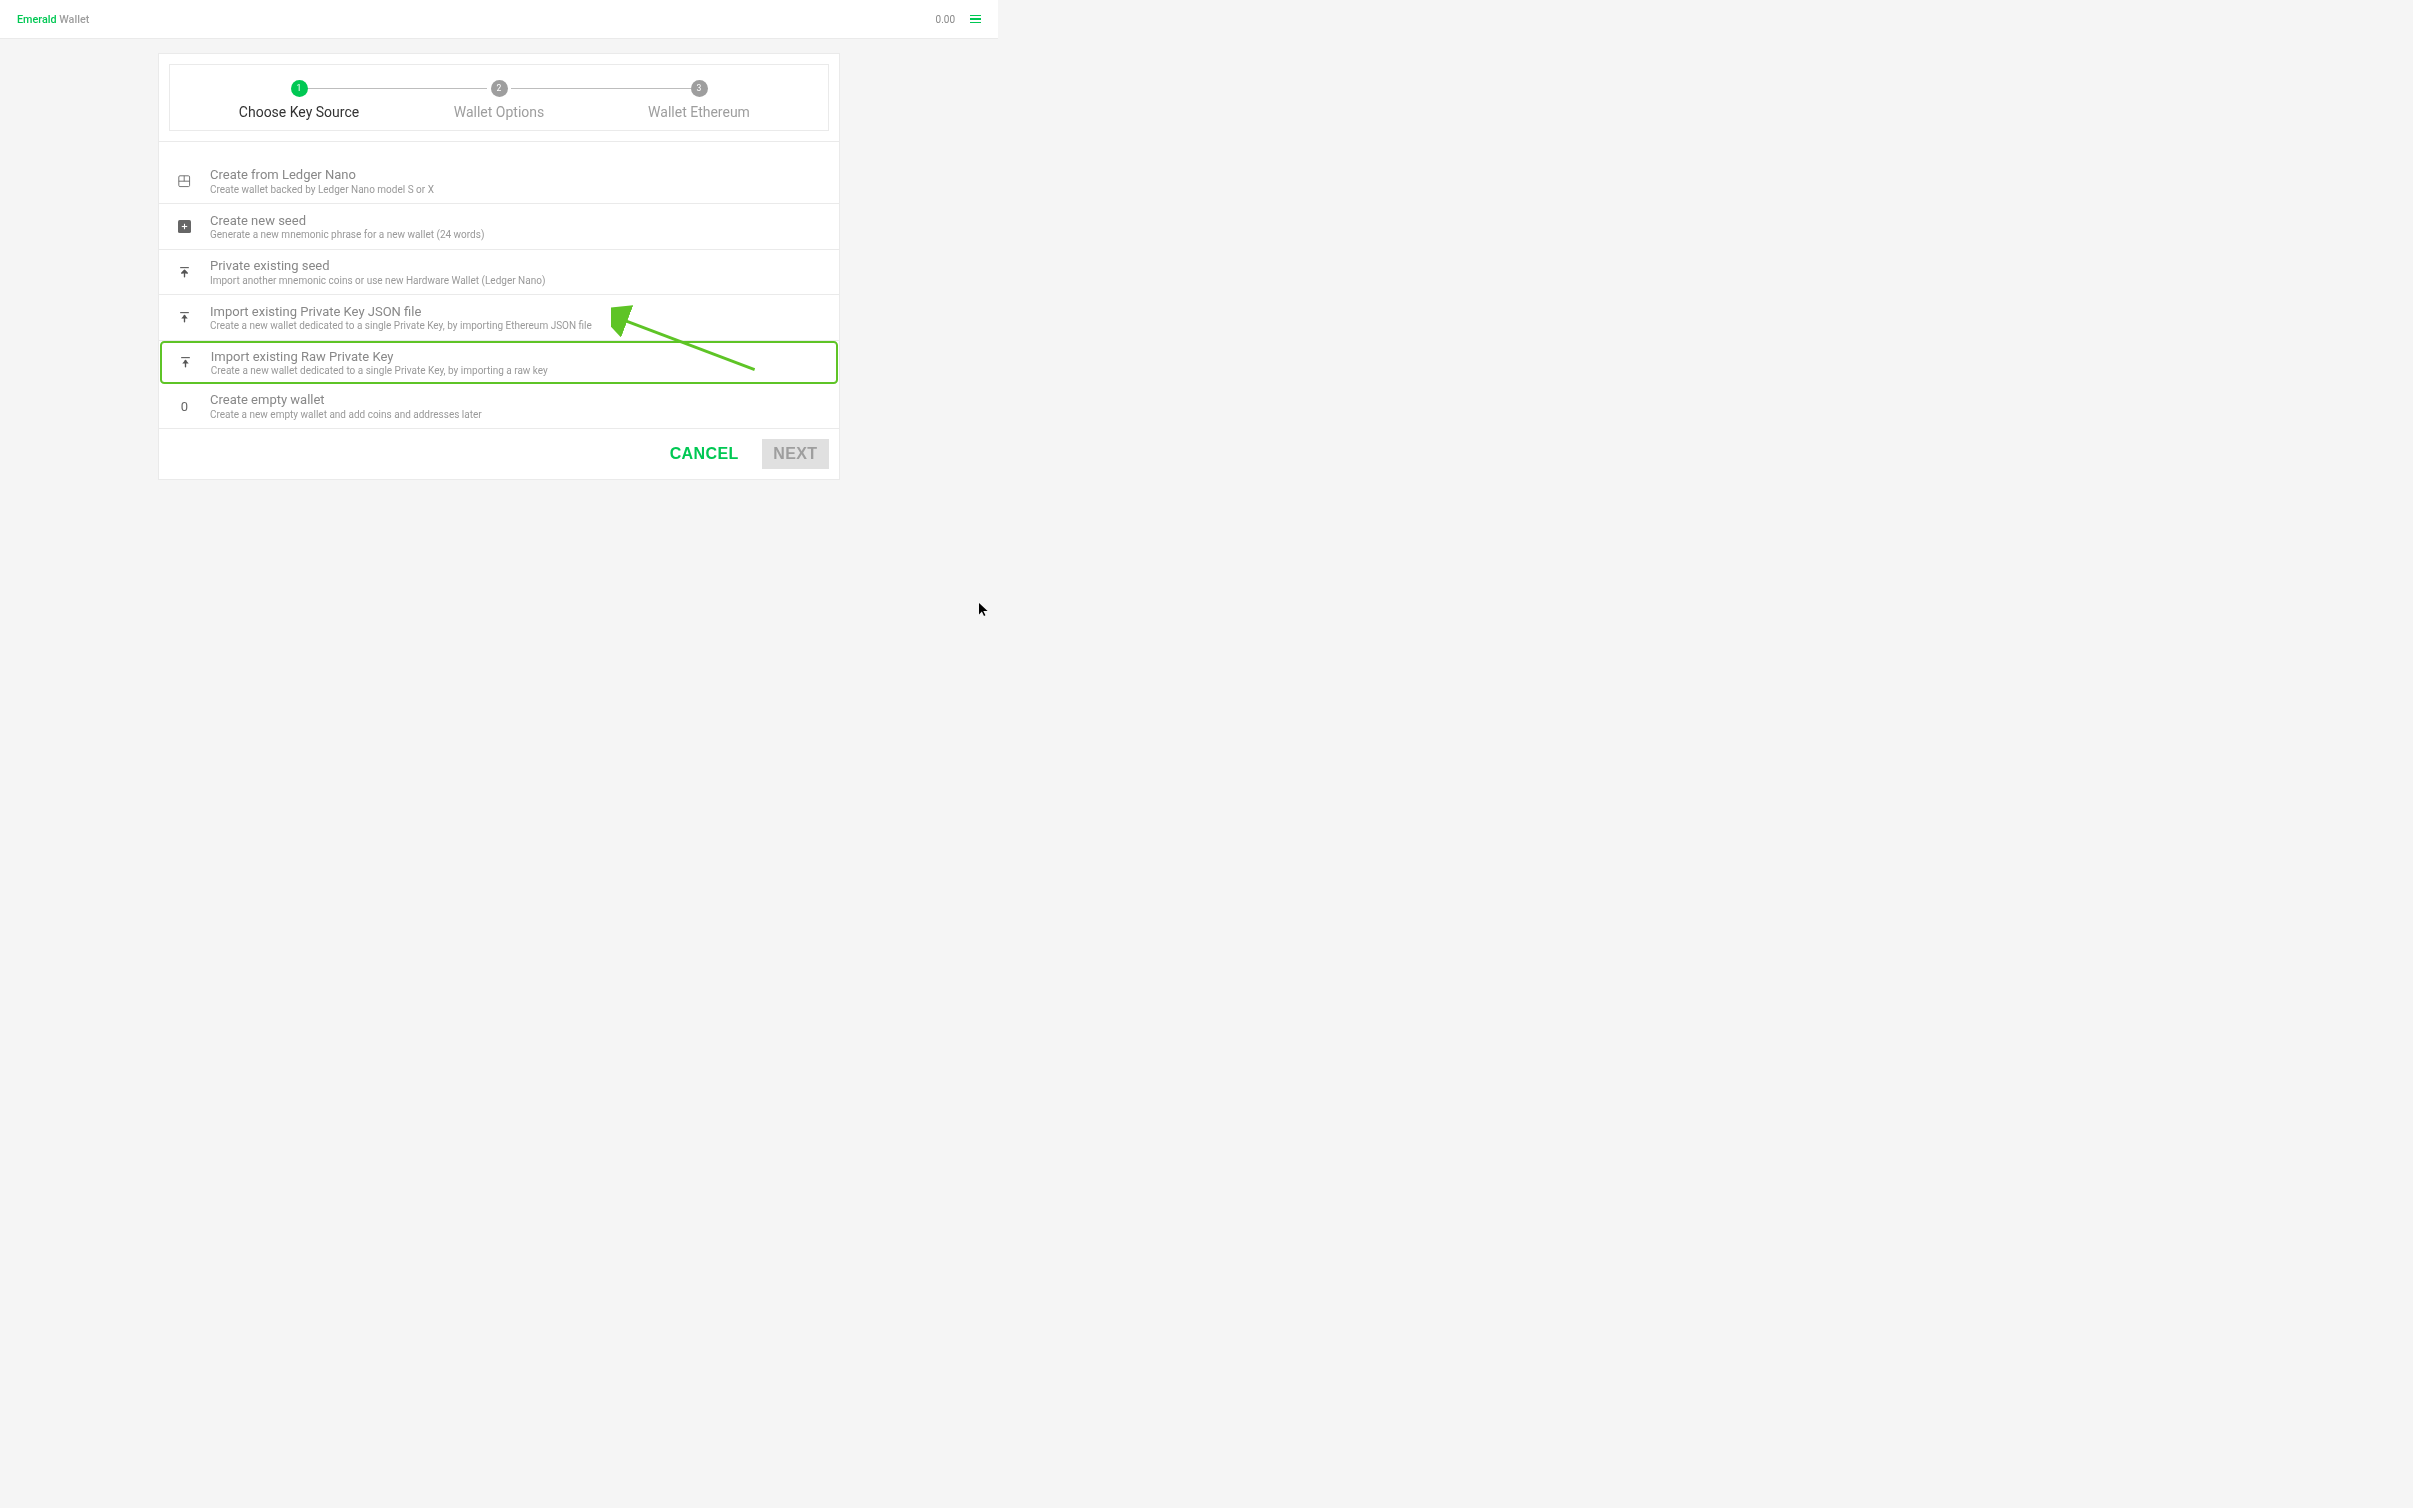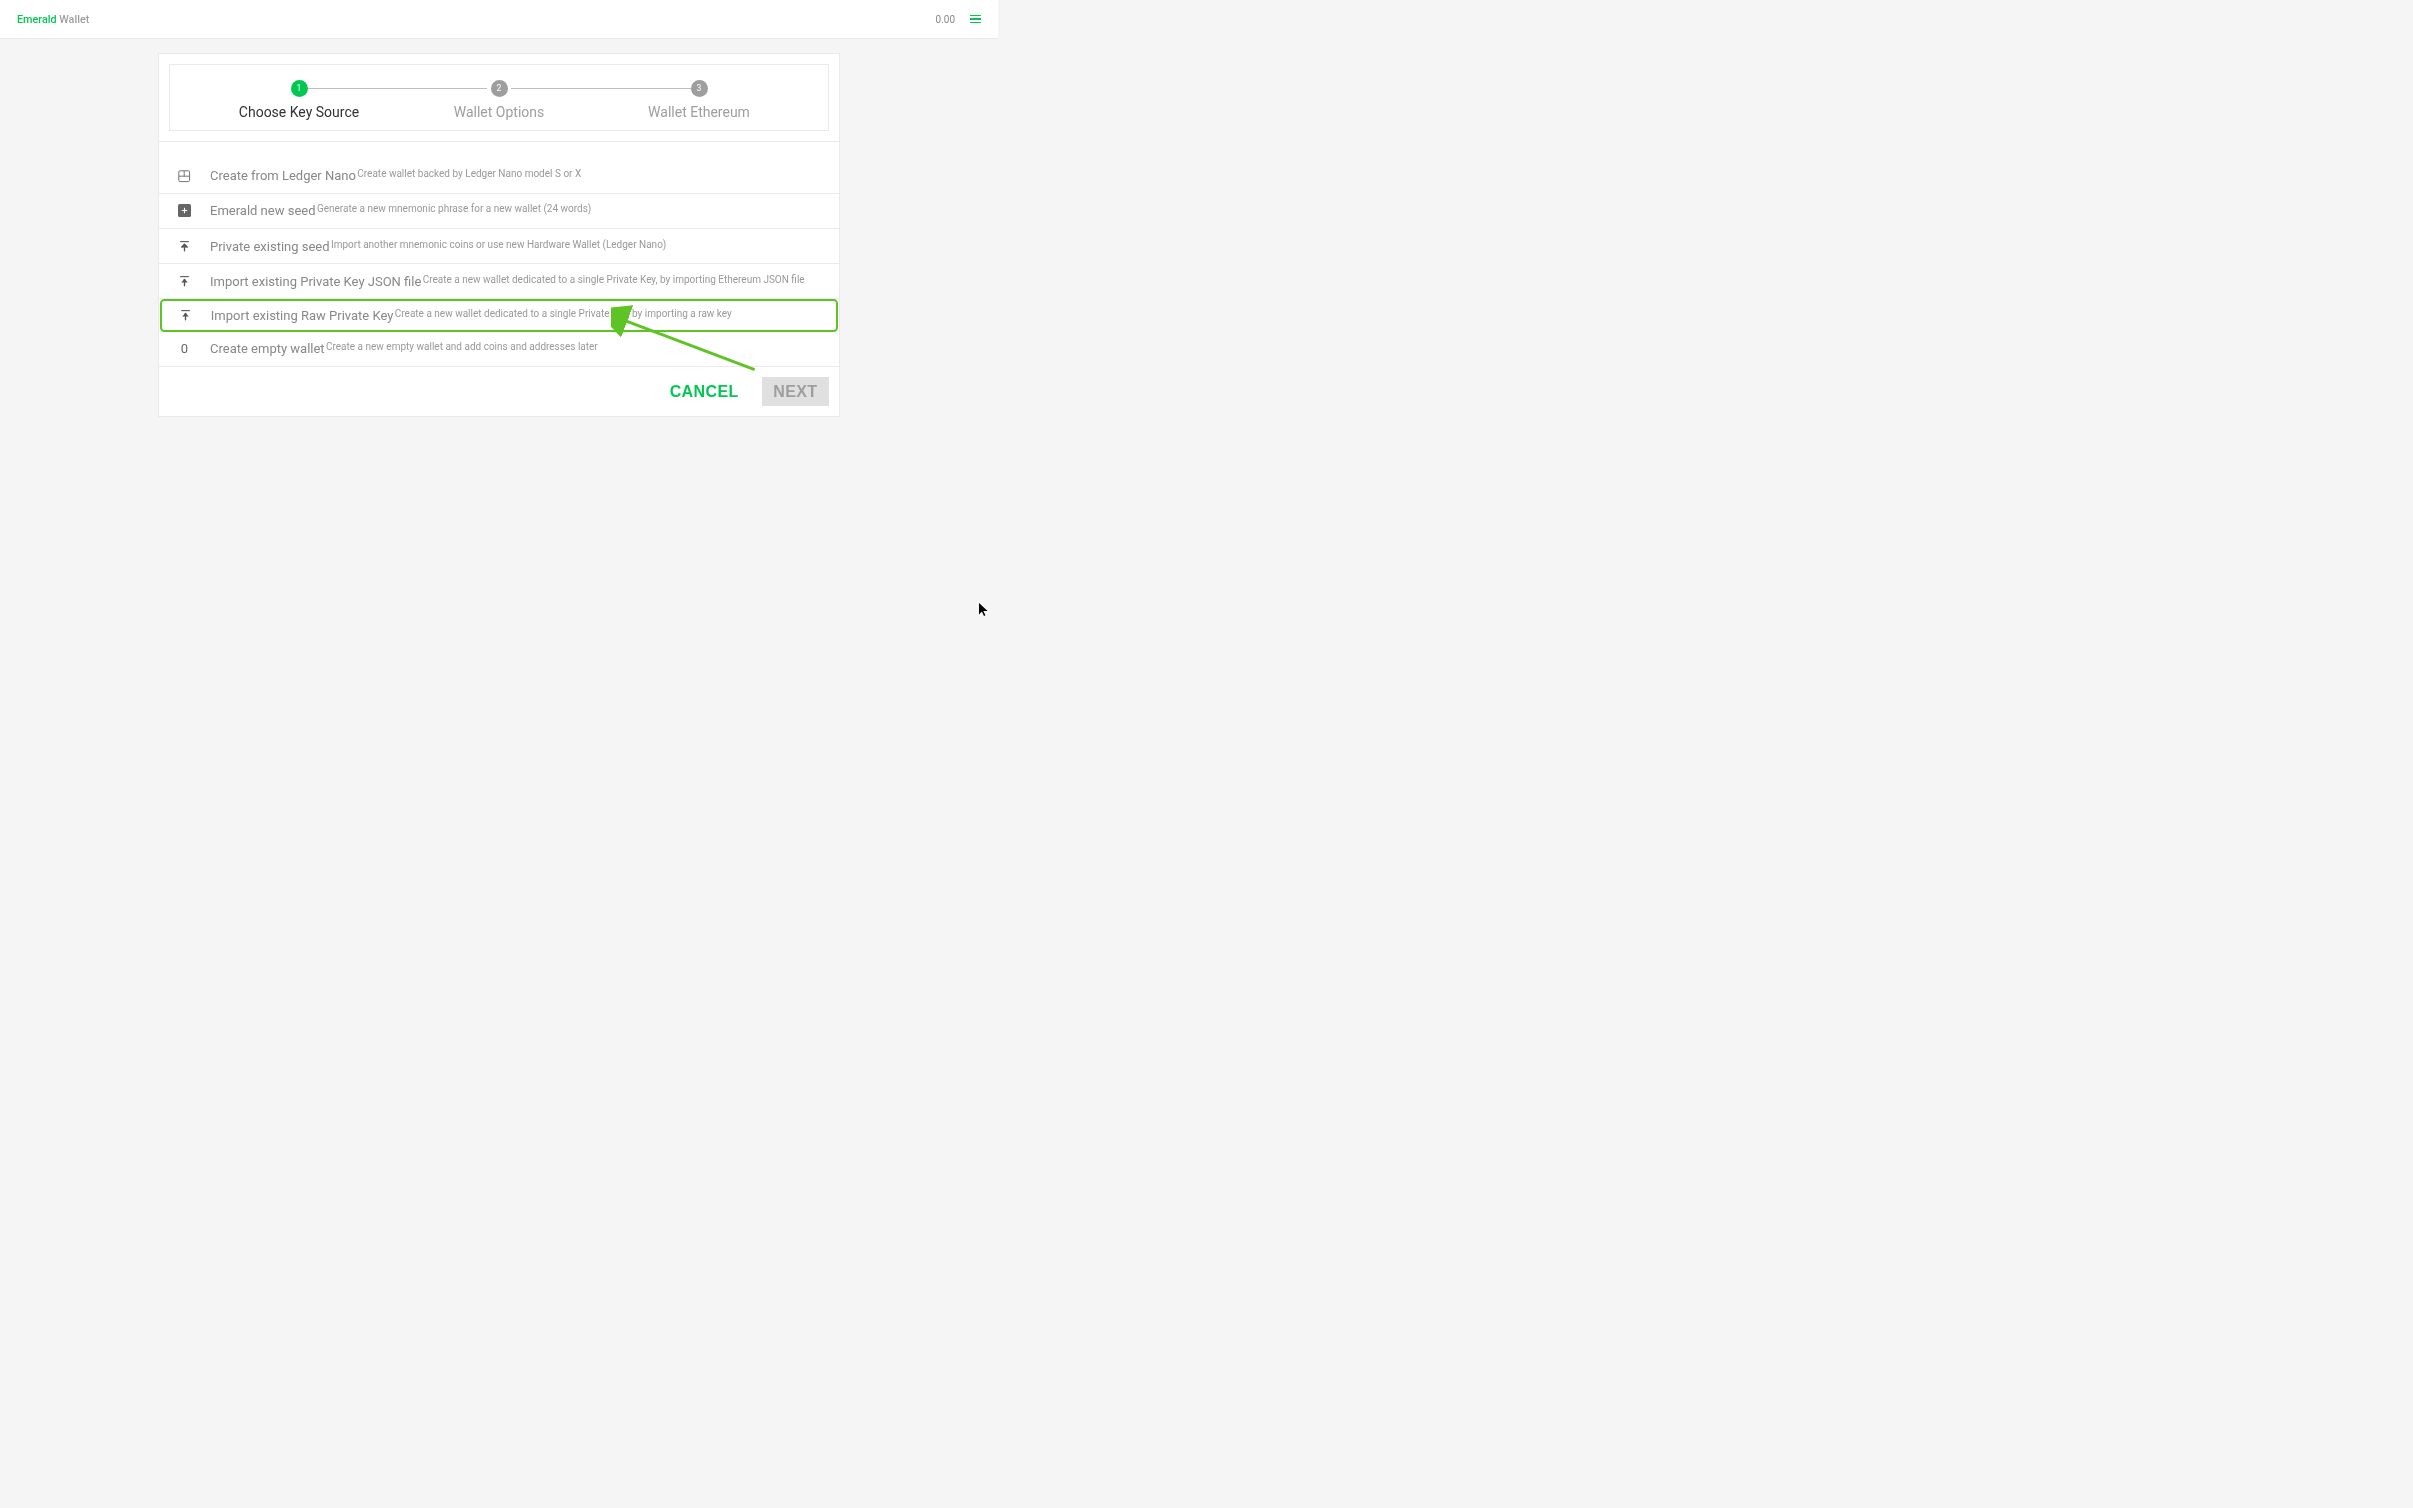--- a/index.html
+++ b/index.html
@@ -146,21 +146,21 @@
       width: 17px;
       height: 17px;
       display: flex;
       align-items: center;
       justify-content: center;
       flex-shrink: 0;
       color: #666;
     }
     .option-text {
       display: flex;
-      flex-direction: row;
+      flex-direction: column;
       gap: 1.4px;
     }
     .option-title {
       font-size: 13px;
       color: #888;
       font-weight: 400;
     }
     .option-desc {
       font-size: 10px;
       color: #999;
@@ -266,21 +266,21 @@
 
       <div class="option">
         <div class="option-icon">
           <svg width="13" height="13" viewBox="0 0 24 24" fill="#666">
             <rect x="0" y="0" width="24" height="24" rx="3" fill="#666"></rect>
             <line x1="12" y1="7" x2="12" y2="17" stroke="white" stroke-width="2"></line>
             <line x1="7" y1="12" x2="17" y2="12" stroke="white" stroke-width="2"></line>
           </svg>
         </div>
         <div class="option-text">
-          <div class="option-title">Emerald new seed</div>
+          <div class="option-title">Create new seed</div>
           <div class="option-desc">Generate a new mnemonic phrase for a new wallet (24 words)</div>
         </div>
       </div>
 
       <div class="option">
         <div class="option-icon">
           <svg width="13" height="13" viewBox="0 0 24 24" fill="#555">
             <line x1="4" y1="3" x2="20" y2="3" stroke="#555" stroke-width="2"></line>
             <path d="M12 20 L12 8 M12 8 L7 13 M12 8 L17 13" stroke="#555" stroke-width="2.5" fill="none" stroke-linecap="round" stroke-linejoin="round"></path>
             <path d="M12 7 L6 14 L18 14 Z" fill="#555"></path>

